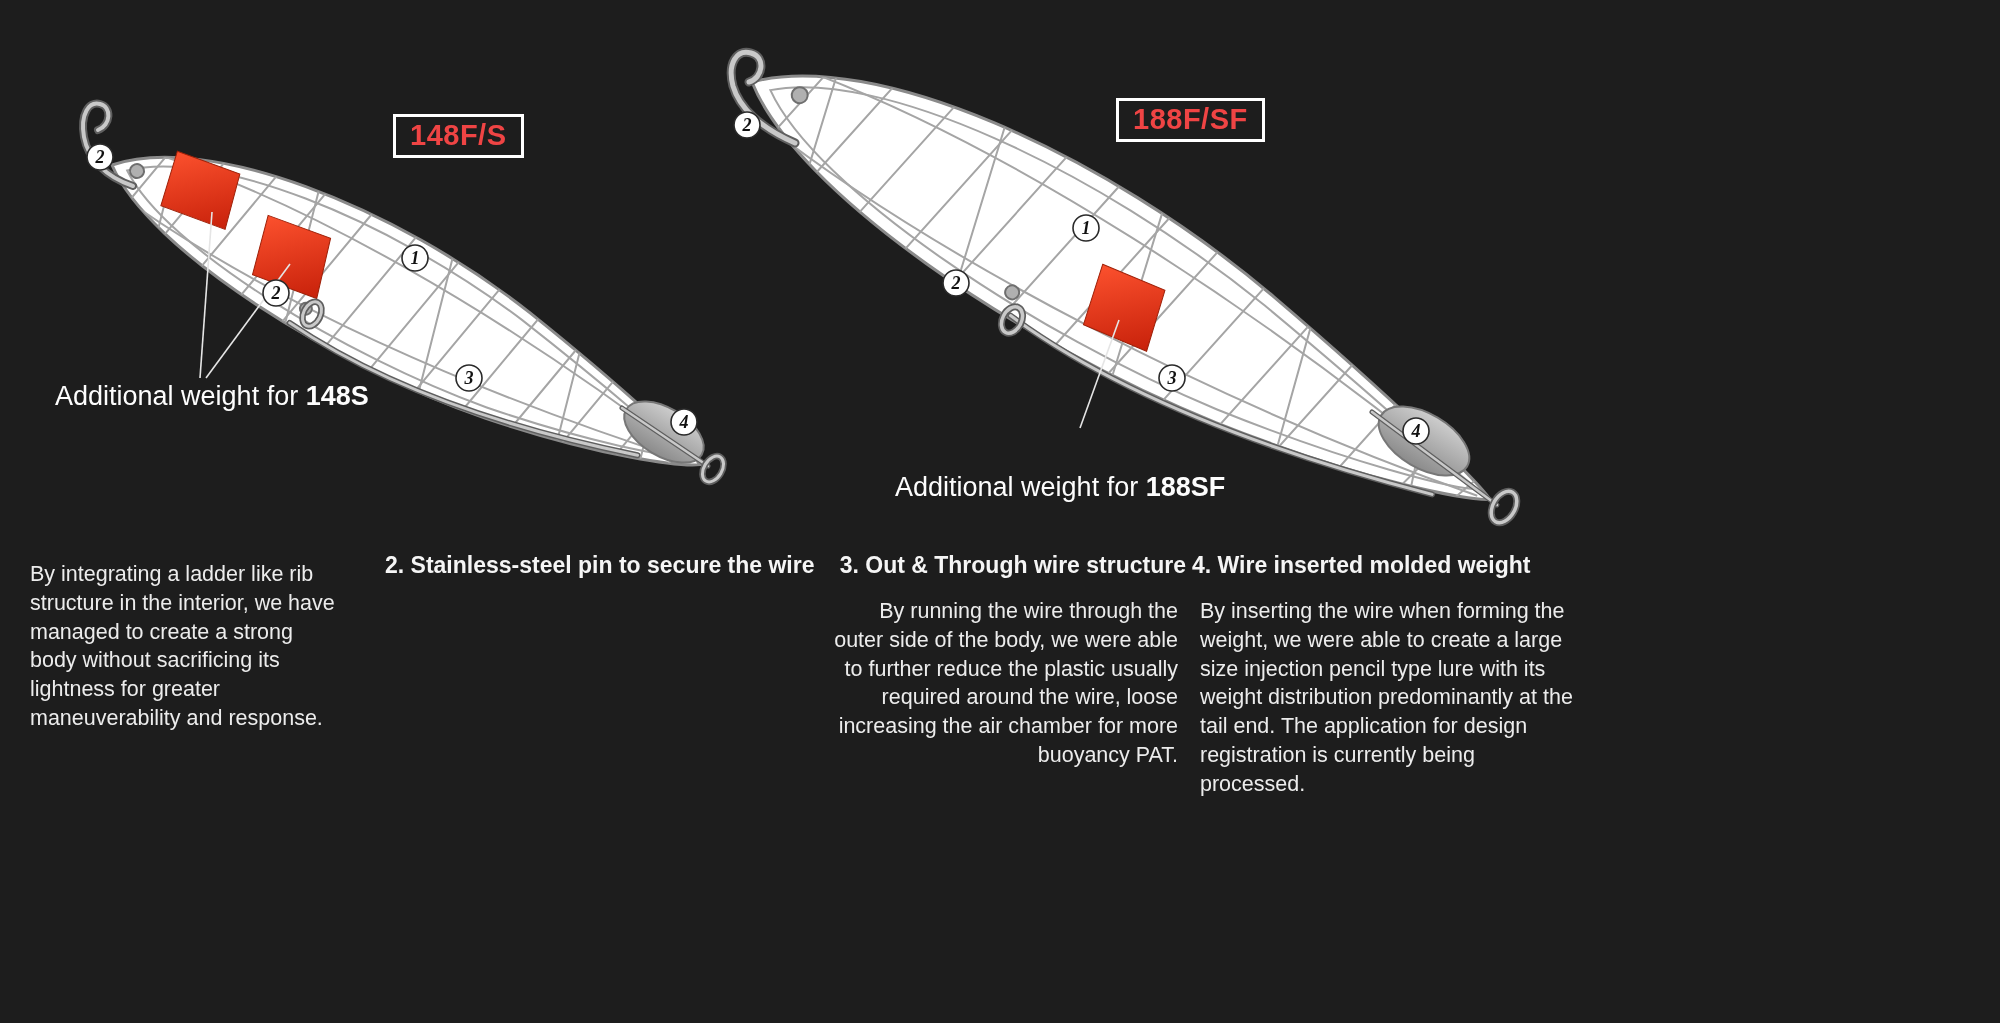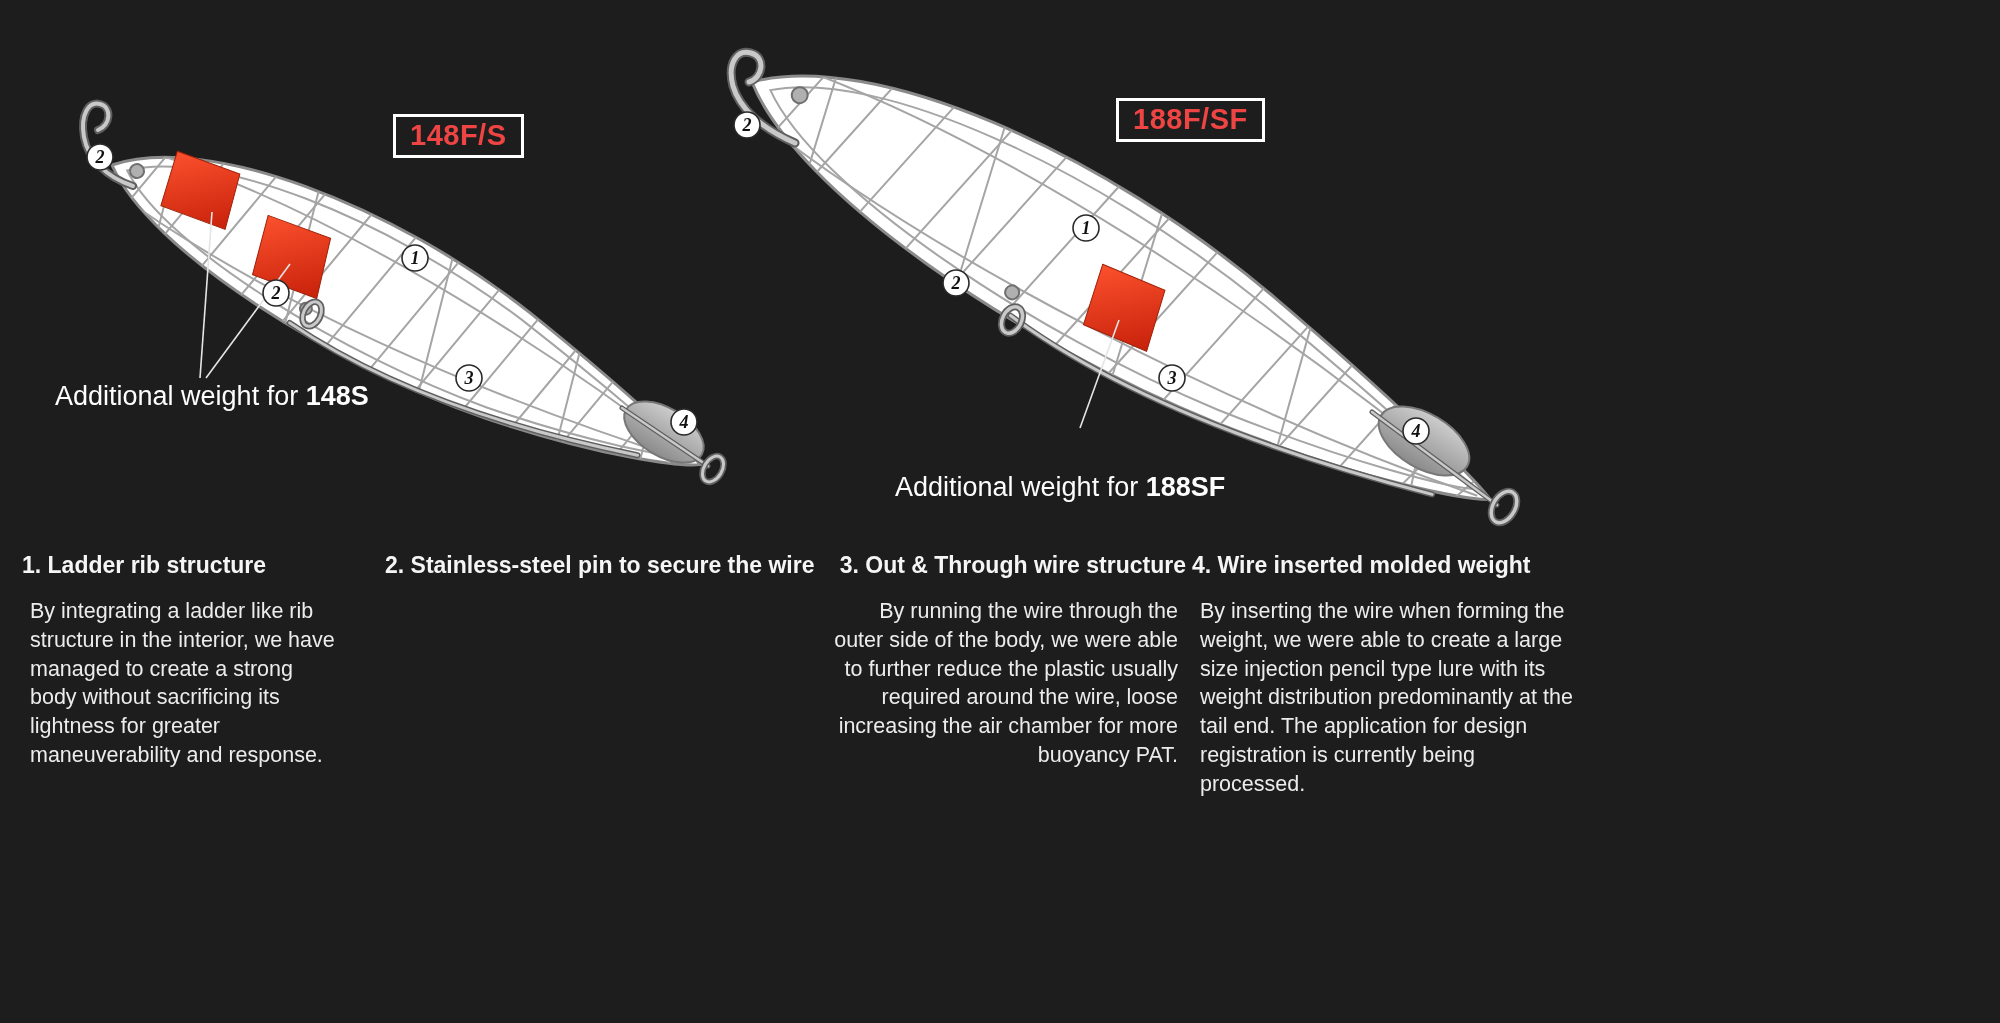--- a/index.html
+++ b/index.html
@@ -182,21 +182,20 @@
 
   <div class="weight-note" style="left:55px;top:381px;">
     <span>Additional weight for </span><b>148S</b>
   </div>
   <div class="weight-note" style="left:895px;top:452px;margin-top:20px;">
     <span>Additional weight for </span><b>188SF</b>
   </div>
 
   <div class="features">
     <div class="col col-1">
-      <h3>1. Ladder rib structure</h3>
       <p>By integrating a ladder like rib structure in the interior, we have managed to create a strong body without sacrificing its lightness for greater maneuverability and response.</p>
     </div>
     <div class="col col-2">
       <h3>2. Stainless-steel pin to secure the wire</h3>
     </div>
     <div class="col col-3">
       <h3>3. Out &amp; Through wire structure</h3>
       <p>By running the wire through the outer side of the body, we were able to further reduce the plastic usually required around the wire, loose increasing the air chamber for more buoyancy PAT.</p>
     </div>
     <div class="col col-4">

